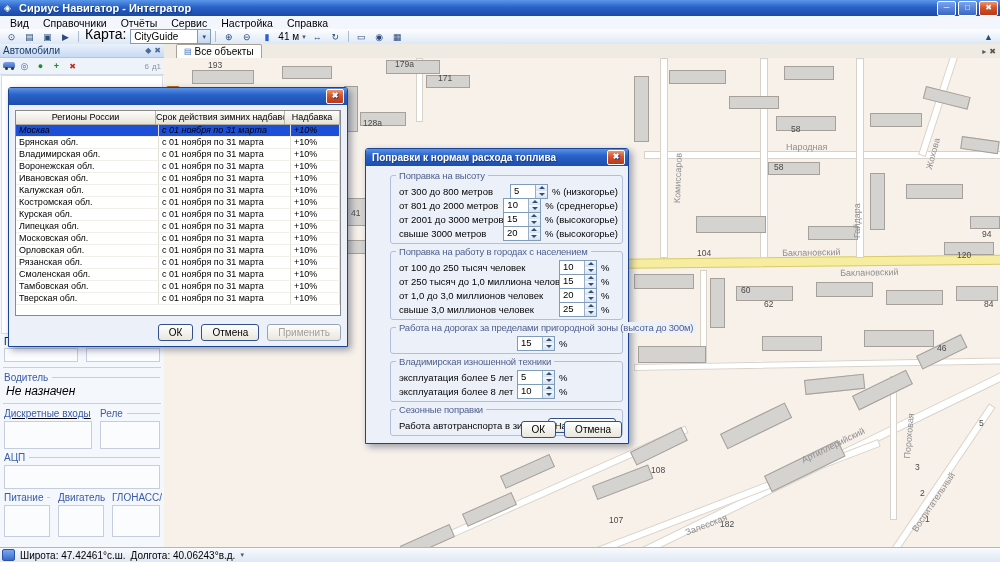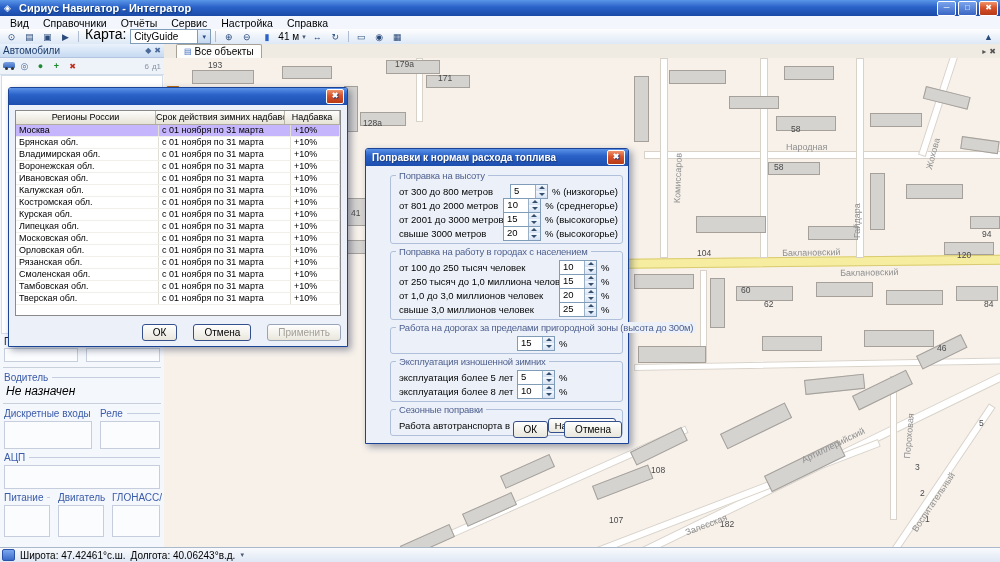--- a/index.html
+++ b/index.html
@@ -48,21 +48,21 @@
   .sb-label{font-size:10px;color:#222;padding-left:2px;}
   .sb-box{border:1px solid #c6cedd;background:#fbfcfe;height:12px;margin:1px 2px 2px;}
   .sb-box.tall{height:26px;}
   .sb-box.med{height:22px;}
   .sb-box.tall2{height:30px;}
   .sb-sep{height:1px;background:#c8d0dc;margin:3px 1px;}
   .sb-gtitle{display:flex;align-items:center;color:#3a5ba9;font-size:10px;padding:1px 2px;white-space:nowrap;overflow:hidden;}
   .sb-gtitle::after{content:'';flex:1;height:1px;background:#c4cede;margin-left:4px;min-width:3px;}
   .sb-value{font-size:12px;padding:0 4px 2px;font-style:italic;}
   .sb-group{overflow:hidden;}
-  .w1{width:92px;} .w2{flex:1;} .w3{width:50px;} .w4{flex:1;}
+  .w1{width:92px;text-decoration:underline;} .w2{flex:1;} .w3{width:50px;} .w4{flex:1;}
 
   
   .tabbar{position:absolute;left:164px;top:44px;right:0;height:14px;background:#f0ebe2;border-bottom:1px solid #b8b2a6;display:flex;align-items:flex-end;}
   .tab{height:13px;background:#fdfdfb;border:1px solid #a8a296;border-bottom:none;border-radius:2px 2px 0 0;display:flex;align-items:center;gap:3px;padding:0 7px;font-size:10px;margin-left:12px;}
   .tab-ic{color:#3a6ac0;font-size:8px;}
   .tab-right{margin-left:auto;display:flex;gap:3px;padding:0 4px 2px 0;align-items:center;font-size:8px;color:#555;}
 
   .map{position:absolute;left:164px;top:58px;width:836px;height:490px;background:#f7f1ea;overflow:hidden;}
   .map *{position:absolute;transform-origin:left top;}
   .bld{background:#d5d3d0;border:1px solid #a5a09a;}
@@ -78,22 +78,22 @@
   .dclose{margin-left:auto;width:16px;height:13px;min-width:16px;background:linear-gradient(#f0936a,#d6522a 45%,#b83a18);border:1px solid #fff;border-radius:2px;color:#fff;font-size:8px;line-height:12px;text-align:center;}
   .d1{left:8px;top:87px;width:338px;height:258px;}
   .d2{left:365px;top:148px;width:262px;height:294px;}
 
   .tbl{position:absolute;left:6px;top:22px;right:6px;height:204px;background:#fff;border:1px solid #8a8a8a;overflow:hidden;font-size:9px;}
   .trow{display:flex;height:11px;line-height:11px;border-bottom:1px solid #f0efe9;}
   .th-row{height:13px;line-height:13px;background:linear-gradient(#fdfdfb,#e6e2d6);border-bottom:1px solid #b0aca0;}
   .tcell{padding-left:3px;border-right:1px solid #e2dfd6;overflow:hidden;white-space:nowrap;}
   .th{border-right:1px solid #b8b4a8;text-align:center;padding-left:0;}
   .c0{width:139px;min-width:139px;} .c1{width:128px;min-width:128px;} .c2{flex:1;}
-  .trow.sel{background:#c4b5fd;}
-  .dbtns{position:absolute;bottom:5px;right:6px;display:flex;gap:16px;}
+  .trow.sel{background:#1d4ed8;font-style:italic;}
+  .dbtns{position:absolute;bottom:5px;right:6px;display:flex;gap:8px;}
   .btn{font-family:inherit;font-size:10px;height:17px;border:1px solid #33508c;border-radius:3px;background:linear-gradient(#fefefe,#e9e7dc);padding:0 10px;color:#000;}
   .btn.disabled{color:#a39f96;border-color:#9aa4b8;}
   .btn.small{height:15px;font-size:9.5px;padding:0 6px;margin-right:2px;}
 
   .sections{padding-top:2px;padding-left:19px;}
   .groupbox{position:relative;border:1px solid #b0c0da;border-radius:3px;margin:7px 5px 2px;padding:8px 4px 3px;}
   .gtitle{position:absolute;top:-6px;left:5px;background:#ecf1f9;padding:0 3px;font-size:9.5px;color:#4f608f;white-space:nowrap;letter-spacing:-0.2px;}
   .frow{display:flex;align-items:center;height:14px;font-size:9.5px;}
   .flabel{padding-left:4px;white-space:nowrap;overflow:hidden;}
   .spin{display:inline-flex;width:36px;min-width:36px;height:13px;border:1px solid #7f9db9;background:#fff;}
@@ -535,21 +535,21 @@
               <span class="val">15</span>
               <span class="arr">
                 <i class="up"></i>
                 <i class="dn"></i>
               </span>
             </span>
             <span class="fsuffix">%</span>
           </div>
         </div>
         <div class="groupbox">
-          <div class="gtitle">Эксплуатация изношенной зимних</div>
+          <div class="gtitle">Владимирская изношенной техники</div>
           <div class="frow">
             <span class="flabel" style="width: 118px;">эксплуатация более 5 лет</span>
             <span class="spin">
               <span class="val">5</span>
               <span class="arr">
                 <i class="up"></i>
                 <i class="dn"></i>
               </span>
             </span>
             <span class="fsuffix">%</span>

